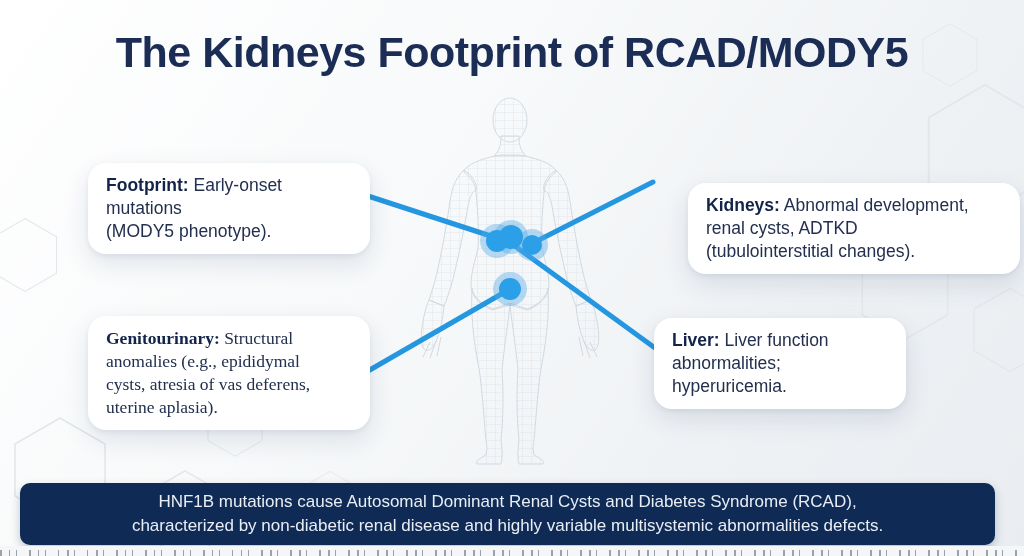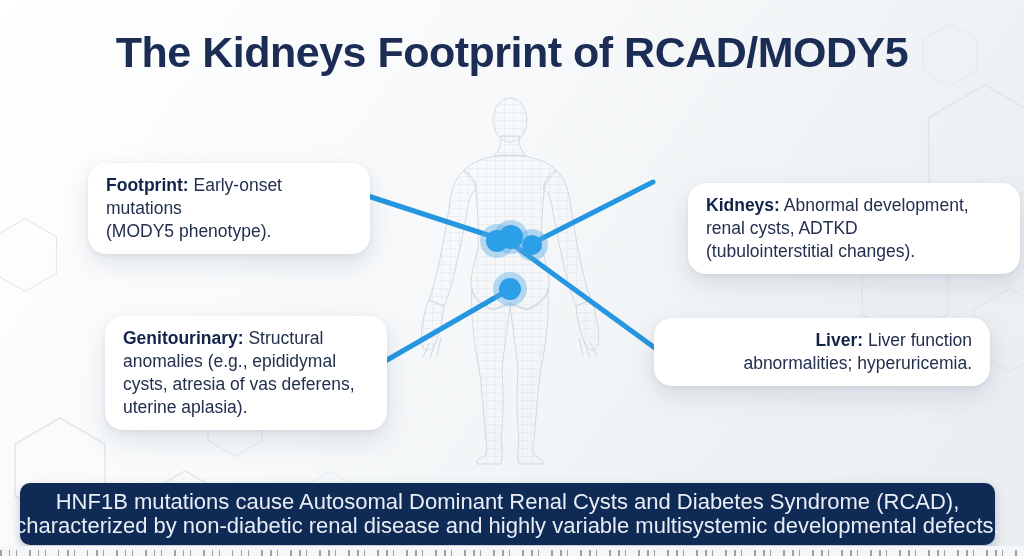--- a/index.html
+++ b/index.html
@@ -17,27 +17,27 @@
   .callout{
     position:absolute;background:#ffffff;border-radius:18px;
     padding:11px 18px;box-sizing:border-box;
     font-size:17.5px;line-height:23px;color:#222f4e;
     box-shadow:0 10px 26px rgba(35,58,100,0.12),0 2px 5px rgba(35,58,100,0.08);
   }
   .callout .organ{font-weight:700;color:#13244a;}
   .callout .callout-text{white-space:pre-line;}
   .callout-pancreas{left:88px;top:163px;width:282px;}
   .callout-kidneys{left:688px;top:143px;width:332px;margin-top:40px;}
-  .callout-genitourinary{left:105px;top:316px;width:282px;}
-  .callout-liver{left:654px;top:318px;width:336px;text-align:right;}
+  .callout-genitourinary{left:88px;top:316px;width:282px;font-family:Liberation Serif, serif;}
+  .callout-liver{left:654px;top:318px;width:252px;}
   .footer-banner{
     position:absolute;left:20px;top:483px;width:975px;height:62px;
     background:#0e2a55;border-radius:10px;
     display:flex;flex-direction:column;justify-content:center;align-items:center;
-    color:#e9eef5;font-size:22px;line-height:24px;text-align:center;
+    color:#e9eef5;font-size:17px;line-height:24px;text-align:center;
     box-shadow:0 4px 10px rgba(14,42,85,0.25);
   }
   .footer-line{display:block;white-space:nowrap;}
   .bottom-strip{
     position:absolute;left:0;top:546px;width:1024px;height:10px;background:#f4f6f8;
   }
   .bottom-strip .ticks{
     position:absolute;left:0;bottom:0;width:1024px;height:6px;opacity:.75;
     background:repeating-linear-gradient(90deg,
       #7d8690 0 1.5px,transparent 1.5px 9px,
@@ -154,20 +154,20 @@
 uterine aplasia).</span>
   </div>
 
   <div class="callout callout-liver">
     <span class="organ">Liver:</span><span class="callout-text"> Liver function
 abnormalities; hyperuricemia.</span>
   </div>
 
   <div class="footer-banner">
     <span class="footer-line">HNF1B mutations cause Autosomal Dominant Renal Cysts and Diabetes Syndrome (RCAD),</span>
-    <span class="footer-line">characterized by non-diabetic renal disease and highly variable multisystemic developmental defects.</span>
+    <span class="footer-line">characterized by non-diabetic renal disease and highly variable multisystemic abnormalities defects.</span>
   </div>
 
   <div class="bottom-strip">
     <div class="ticks"></div>
   </div>
 
 </div>
 
 </body></html>

